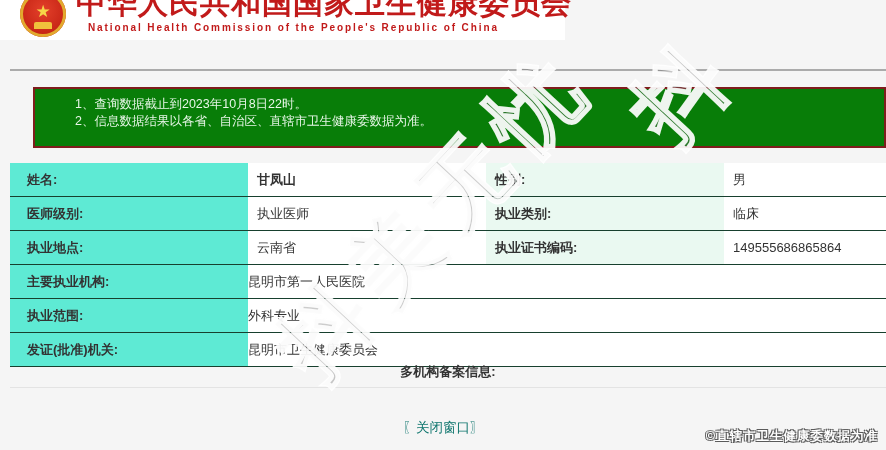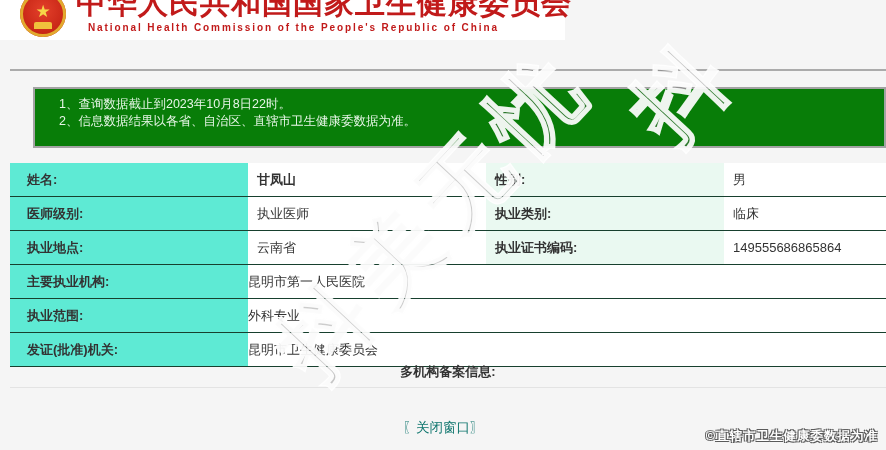--- a/index.html
+++ b/index.html
@@ -25,22 +25,22 @@
   }
   .title-en{
     position:absolute;left:88px;top:22px;font-size:10px;font-weight:bold;
     color:#c11a1a;white-space:nowrap;letter-spacing:1.9px;
   }
   
   .divider{position:absolute;left:10px;top:69px;width:876px;height:2px;background:#ababab;}
   
   .notice{
     position:absolute;left:33px;top:87px;width:853px;height:61px;box-sizing:border-box;
-    background:#087d08;border:2px solid #a3a3a3;
-    color:#e7f6e7;font-size:12.5px;padding:7px 0 0 24px;
+    background:#087d08;border:2px solid #7f1d1d;
+    color:#e7f6e7;font-size:12.5px;padding:7px 0 0 40px;
   }
   .notice-line{line-height:17px;white-space:nowrap;}
   
   .record{position:absolute;left:10px;top:163px;width:876px;}
   .row{
     display:flex;height:34px;box-sizing:border-box;align-items:stretch;
     border-bottom:1px solid #17402e;background:#ffffff;font-size:13px;
   }
   .cell{display:flex;align-items:center;box-sizing:border-box;}
   .lbl{width:238px;background:#5eead4;padding-left:17px;font-weight:600;}

